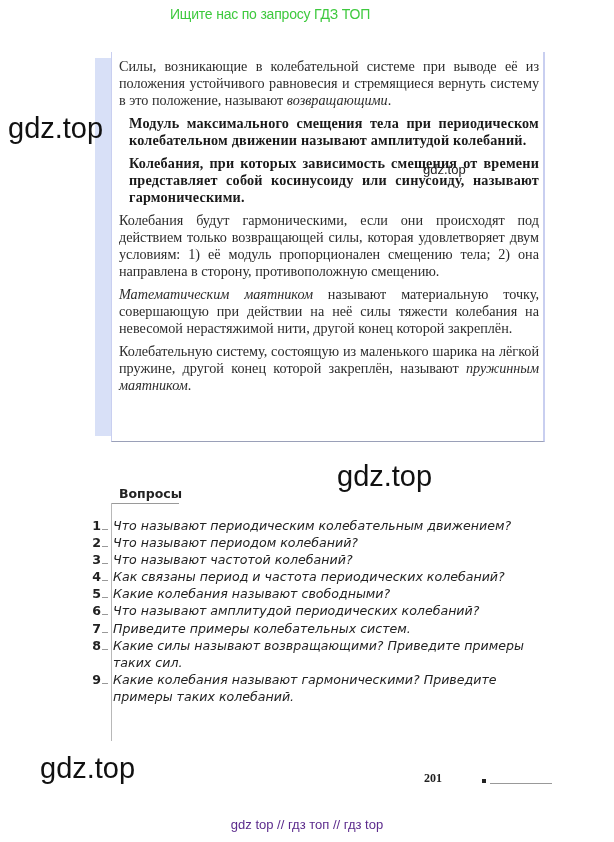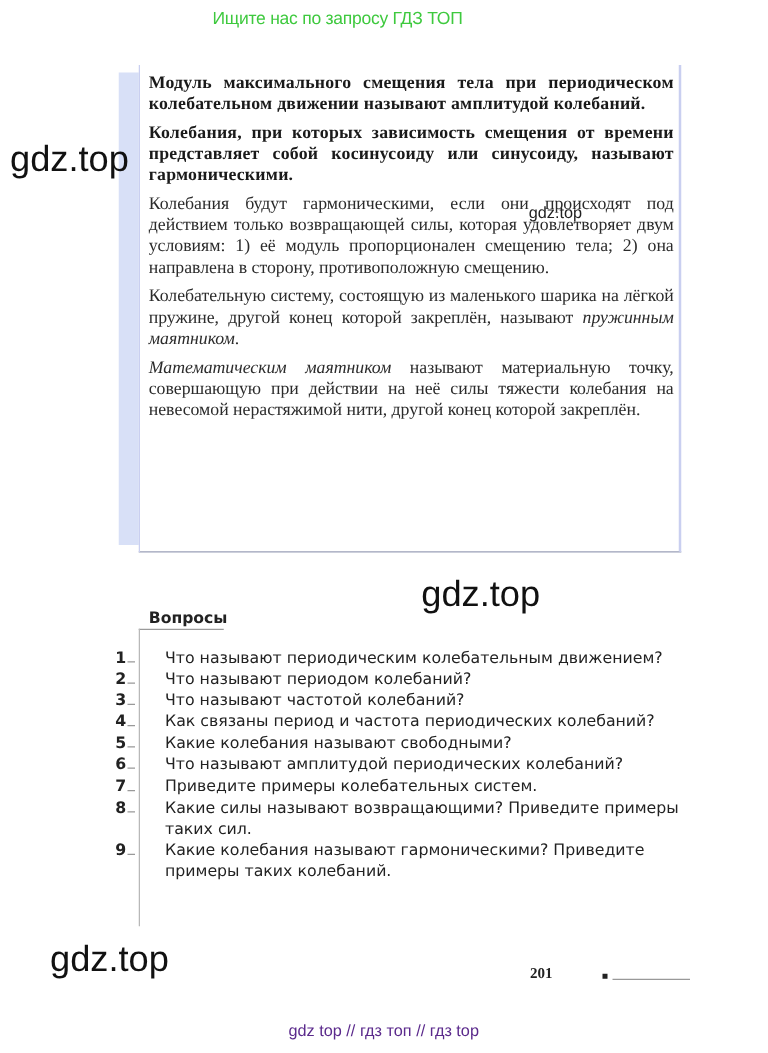--- a/index.html
+++ b/index.html
@@ -21,21 +21,21 @@
     position: absolute; left: 111px; top: 52px; width: 431px; height: 389px;
     border-right: 2px solid #c9cff0; border-bottom: 1px solid #9aa0b8;
     border-left: 1px solid #c9cff0;
     background: #ffffff;
   }
   .box-inner { position: absolute; left: 7px; top: 6px; width: 420px; }
   .para {
     font-family: "Liberation Serif", serif; font-size: 14.2px; line-height: 17px;
     text-align: justify; margin: 0 0 6px 0; color: #2b2b2b;
   }
-  .para.bold { font-weight: bold; letter-spacing: 0.2px; color: #1a1a1a; }
+  .para.bold { font-weight: bold; letter-spacing: 0.2px; color: #1a1a1a; margin-left: 10px; }
   .para i { font-style: italic; }
   .wm {
     position: absolute; font-family: "Liberation Sans", sans-serif; color: #111111;
   }
   .wm-left-top { left: 8px; top: 112px; font-size: 29px; }
   .wm-small { left: 423px; top: 162px; font-size: 13px; color: #222; }
   .wm-mid { left: 337px; top: 460px; font-size: 29px; }
   .wm-left-bottom { left: 40px; top: 752px; font-size: 29px; }
   .questions-title {
     position: absolute; left: 119px; top: 486px;
@@ -45,45 +45,46 @@
     position: absolute; left: 111px; top: 503px; width: 68px; height: 1px; background: #9a9a9a;
   }
   .q-line-vert {
     position: absolute; left: 111px; top: 503px; width: 1px; height: 238px; background: #b8b8b8;
   }
   .q-list { position: absolute; left: 80px; top: 517px; width: 470px; }
   .q-item { position: relative; display: flex; font-family: "DejaVu Sans", sans-serif; font-size: 12.6px; line-height: 17.1px; color: #222; }
   .q-num { width: 21px; text-align: right; font-weight: bold; flex: 0 0 21px; }
   .q-tick { width: 8px; flex: 0 0 8px; position: relative; }
   .q-tick::after { content: ""; position: absolute; left: 1px; top: 12px; width: 6px; height: 1px; background: #999; }
-  .q-text { margin-left: 23px; width: 430px; }
+  .q-text { margin-left: 4px; width: 430px; font-style: italic; }
   .page-num {
     position: absolute; left: 424px; top: 771px;
     font-family: Liberation Serif, serif; font-weight: bold; font-size: 12px; color: #222;
   }
   .page-square { position: absolute; left: 482px; top: 779px; width: 4px; height: 4px; background: #222; }
   .page-line { position: absolute; left: 490px; top: 783px; width: 62px; height: 1px; background: #999; }
   .bottom-banner {
     position: absolute; top: 817px; left: 0; width: 614px; text-align: center;
     font-family: Liberation Sans, sans-serif; font-size: 13px; color: #5b2a8c;
   }
 </style>
 </head>
 <body>
 
 <div class="top-banner">Ищите нас по запросу ГДЗ ТОП</div>
 
 <div class="box-shade"></div>
 <div class="box">
   <div class="box-inner">
+    <p class="para"><span>Силы, возникающие в колебательной системе при выводе её из положения устойчивого равновесия и стремящиеся вернуть систему в это положение, называют </span><i>возвращающими</i><span>.</span></p>
     <p class="para bold">Модуль максимального смещения тела при периодическом колебательном движении называют амплитудой колебаний.</p>
     <p class="para bold">Колебания, при которых зависимость смещения от времени представляет собой косинусоиду или синусоиду, называют гармоническими.</p>
     <p class="para">Колебания будут гармоническими, если они происходят под действием только возвращающей силы, которая удовлетворяет двум условиям: 1) её модуль пропорционален смещению тела; 2) она направлена в сторону, противоположную смещению.</p>
+    <p class="para"><i>Математическим маятником</i><span> называют материальную точку, совершающую при действии на неё силы тяжести колебания на невесомой нерастяжимой нити, другой конец которой закреплён.</span></p>
     <p class="para"><span>Колебательную систему, состоящую из маленького шарика на лёгкой пружине, другой конец которой закреплён, называют </span><i>пружинным маятником</i><span>.</span></p>
-    <p class="para"><i>Математическим маятником</i><span> называют материальную точку, совершающую при действии на неё силы тяжести колебания на невесомой нерастяжимой нити, другой конец которой закреплён.</span></p>
   </div>
 </div>
 
 <div class="wm wm-left-top">gdz.top</div>
 <div class="wm wm-small">gdz.top</div>
 <div class="wm wm-mid">gdz.top</div>
 <div class="wm wm-left-bottom">gdz.top</div>
 
 <div class="questions-title">Вопросы</div>
 <div class="q-line-top"></div>

